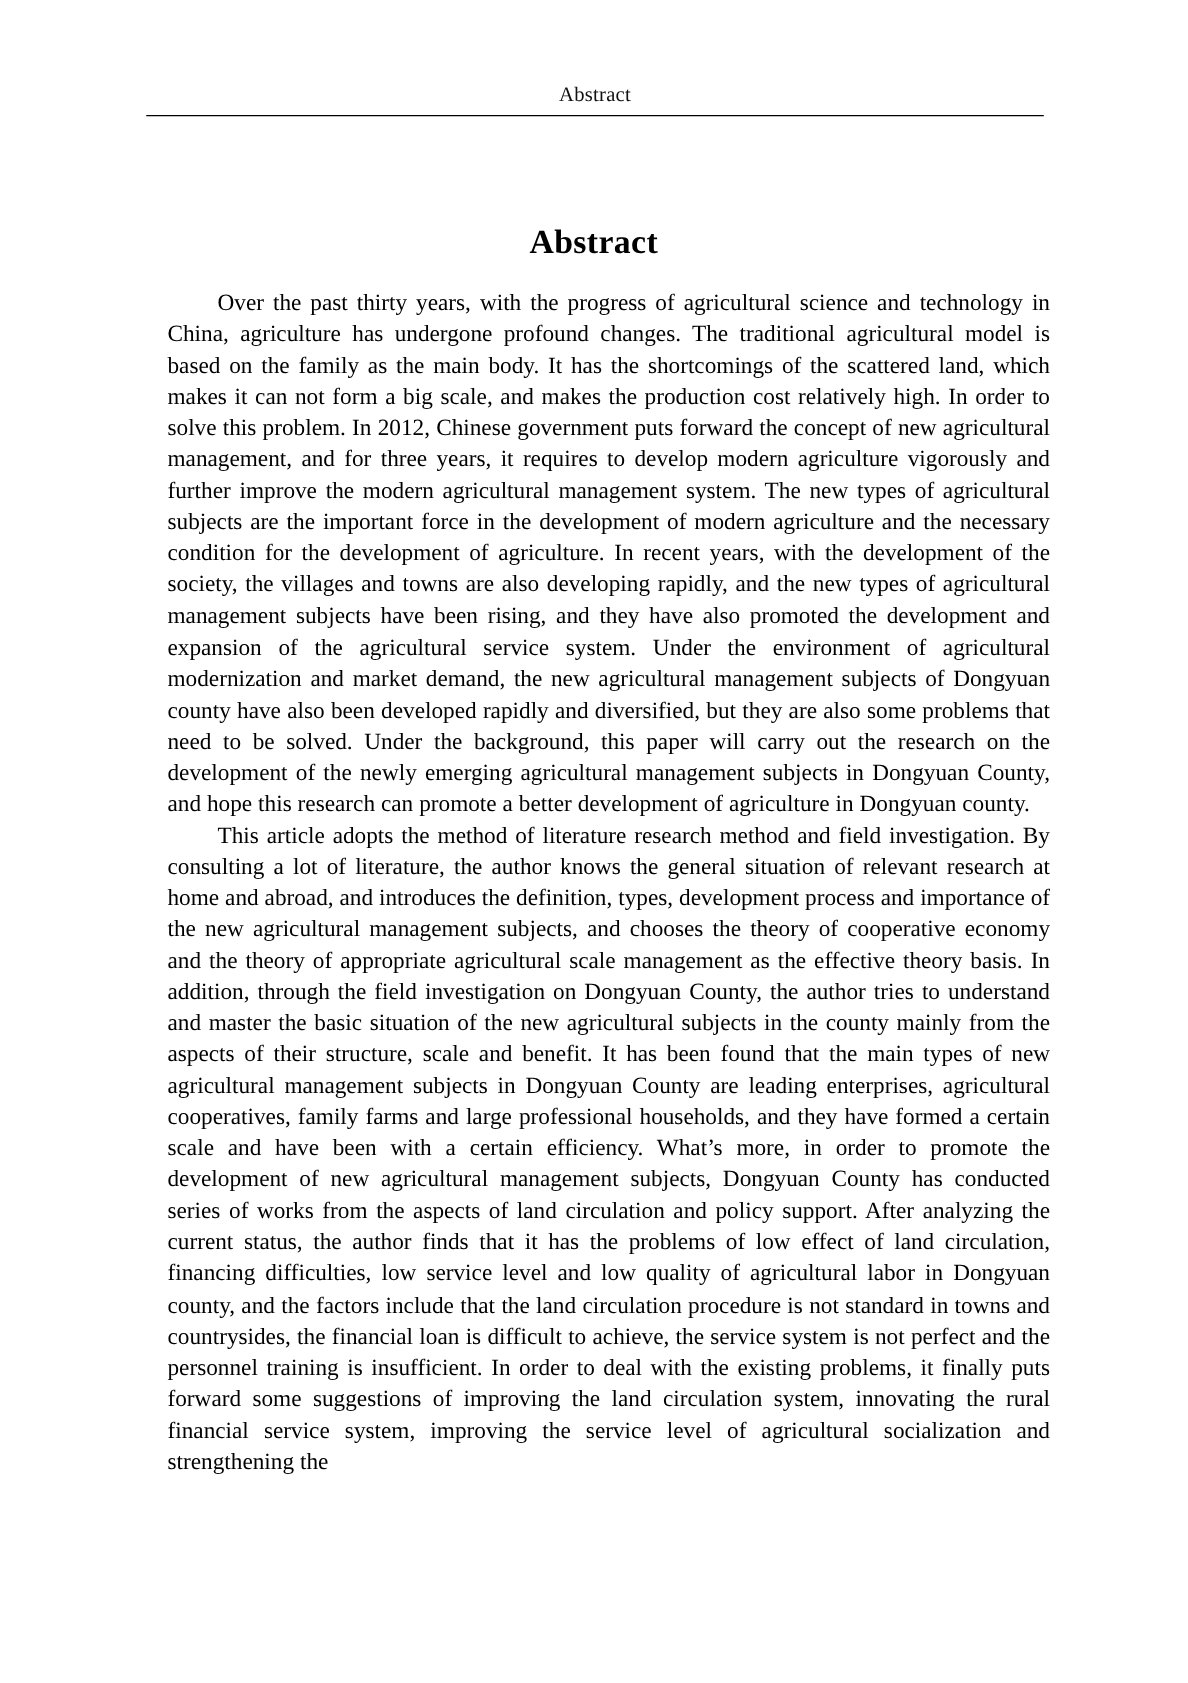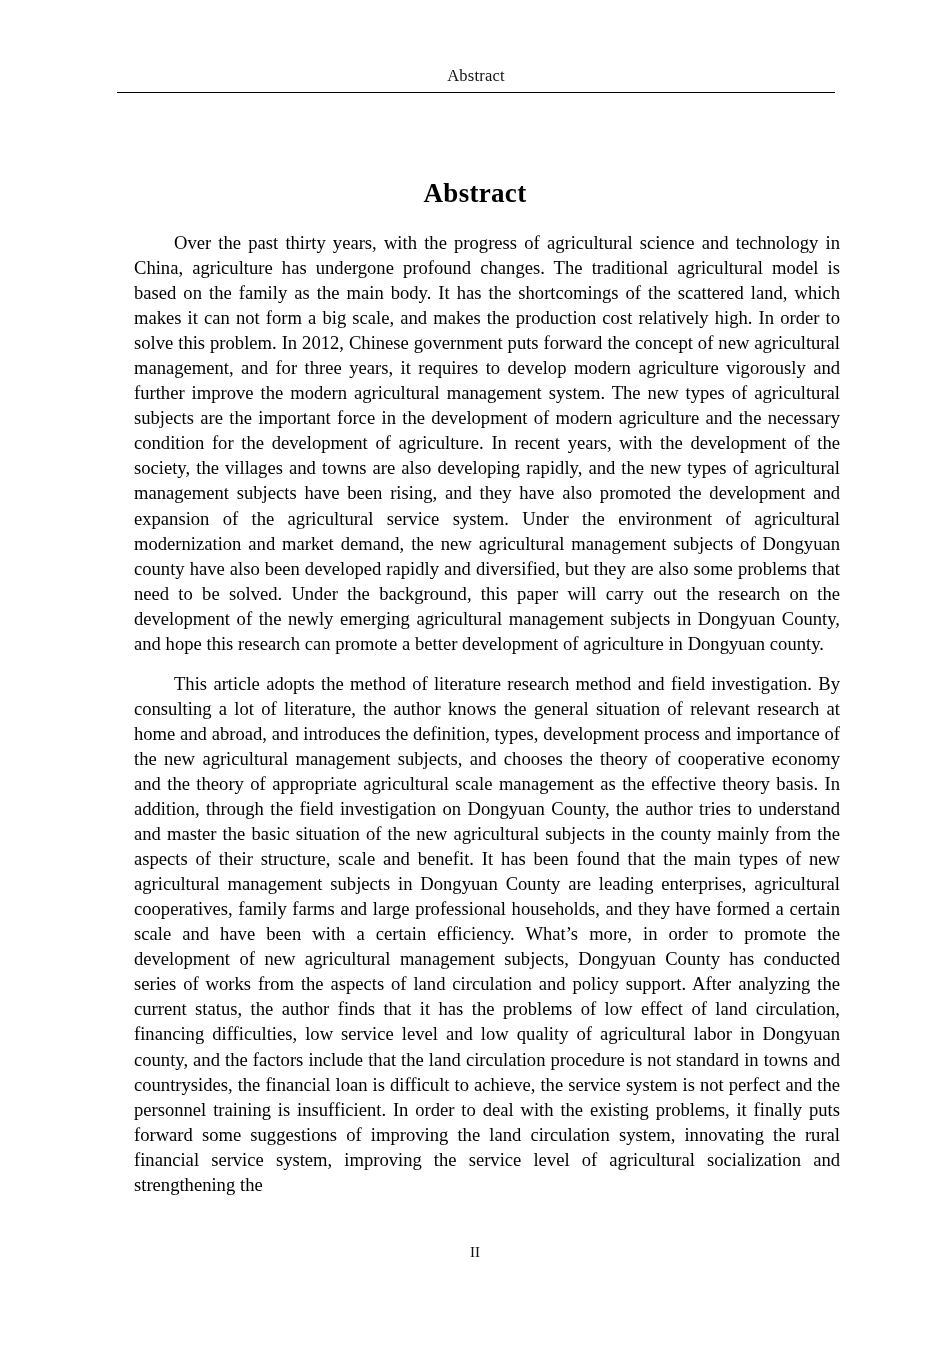--- a/index.html
+++ b/index.html
@@ -75,21 +75,21 @@
     text-align: justify;
     text-justify: inter-word;
     font-size: 18.6px;
     line-height: 25.05px;
     text-indent: 40px;
     hyphens: none;
     -webkit-hyphens: none;
     word-spacing: 0.1px;
   }
   .para + .para {
-    margin-top: 15px;
+    margin-top: 0;
   }
 
   
   .footer {
     position: absolute;
     left: 122px;
     top: 1243px;
     width: 706px;
     text-align: center;
   }
@@ -109,17 +109,14 @@
   </div>
   <div class="header-rule"></div>
 
   <h1 class="doc-title">Abstract</h1>
 
   <div class="body-block">
     <p class="para">Over the past thirty years, with the progress of agricultural science and technology in China, agriculture has undergone profound changes. The traditional agricultural model is based on the family as the main body. It has the shortcomings of the scattered land, which makes it can not form a big scale, and makes the production cost relatively high. In order to solve this problem. In 2012, Chinese government puts forward the concept of new agricultural management, and for three years, it requires to develop modern agriculture vigorously and further improve the modern agricultural management system. The new types of agricultural subjects are the important force in the development of modern agriculture and the necessary condition for the development of agriculture. In recent years, with the development of the society, the villages and towns are also developing rapidly, and the new types of agricultural management subjects have been rising, and they have also promoted the development and expansion of the agricultural service system. Under the environment of agricultural modernization and market demand, the new agricultural management subjects of Dongyuan county have also been developed rapidly and diversified, but they are also some problems that need to be solved. Under the background, this paper will carry out the research on the development of the newly emerging agricultural management subjects in Dongyuan County, and hope this research can promote a better development of agriculture in Dongyuan county.</p>
     <p class="para">This article adopts the method of literature research method and field investigation. By consulting a lot of literature, the author knows the general situation of relevant research at home and abroad, and introduces the definition, types, development process and importance of the new agricultural management subjects, and chooses the theory of cooperative economy and the theory of appropriate agricultural scale management as the effective theory basis. In addition, through the field investigation on Dongyuan County, the author tries to understand and master the basic situation of the new agricultural subjects in the county mainly from the aspects of their structure, scale and benefit. It has been found that the main types of new agricultural management subjects in Dongyuan County are leading enterprises, agricultural cooperatives, family farms and large professional households, and they have formed a certain scale and have been with a certain efficiency. What’s more, in order to promote the development of new agricultural management subjects, Dongyuan County has conducted series of works from the aspects of land circulation and policy support. After analyzing the current status, the author finds that it has the problems of low effect of land circulation, financing difficulties, low service level and low quality of agricultural labor in Dongyuan county, and the factors include that the land circulation procedure is not standard in towns and countrysides, the financial loan is difficult to achieve, the service system is not perfect and the personnel training is insufficient. In order to deal with the existing problems, it finally puts forward some suggestions of improving the land circulation system, innovating the rural financial service system, improving the service level of agricultural socialization and strengthening the</p>
   </div>
 
-  <div class="footer">
-    <span class="page-number">II</span>
-  </div>
 
 </div>
 
 </body></html>

